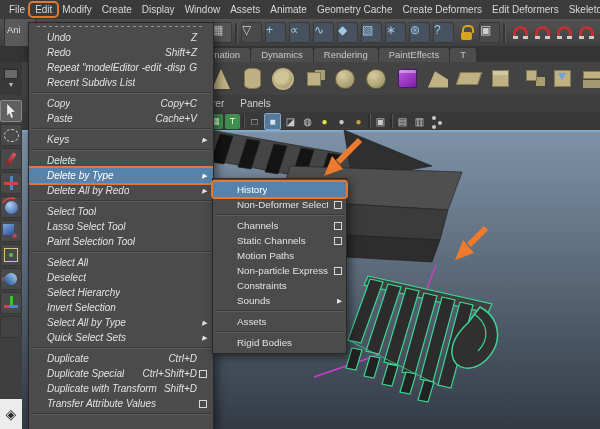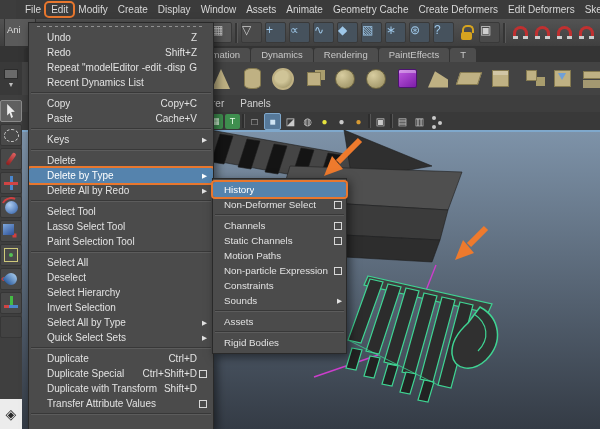--- a/index.html
+++ b/index.html
@@ -1,21 +1,21 @@
 <!DOCTYPE html>
 <html><head>
 <meta charset="utf-8">
 <style>
   html,body{margin:0;padding:0;}
   body{width:600px;height:429px;overflow:hidden;background:#3d3d3d;
        font-family:"Liberation Sans",sans-serif;position:relative;}
   #app{position:absolute;inset:0;overflow:hidden;}
 
   
-  #menubar{position:absolute;top:0;left:16px;right:0;height:19px;background:#3b3b3b;
+  #menubar{position:absolute;top:0;left:0;right:0;height:19px;background:#3b3b3b;
            border-bottom:1px solid #2c2c2c;display:flex;align-items:center;
            padding:0 4px;overflow:hidden;white-space:nowrap;}
   .mb-item{color:#d8d8d8;font-size:10px;padding:1px 5px;flex:0 0 auto;}
   .mb-item.active{outline:2px solid #e8772e;border-radius:3px;}
 
   
   #statusline{position:absolute;top:19px;left:0;right:0;height:27px;
               background:linear-gradient(#535353,#3f3f3f);display:flex;
               align-items:center;gap:3px;padding:0 4px;overflow:hidden;}
   .menuset{width:26px;height:17px;background:#5a5a5a;border:1px solid #333;
@@ -138,35 +138,35 @@
       border-radius:50%;background:#c9c9c9;
       box-shadow:6px 5px 0 #c9c9c9,0 9px 0 #c9c9c9;}
 
   
   #viewport{position:absolute;top:130px;left:22px;right:0;bottom:0;}
   #viewport svg{display:block;width:100%;height:100%;}
 
   
   .popup{background:#4b4b4b;border:1px solid #292929;
          box-shadow:3px 3px 9px rgba(0,0,0,.5);z-index:20;position:absolute;}
-  #edit-menu{left:28px;top:22px;width:184px;bottom:0;overflow:hidden;border-bottom:none;}
+  #edit-menu{left:28px;top:22px;width:184px;bottom:0;overflow:hidden;border-bottom:none;font-style:italic;}
   .tearoff{height:1px;margin:3px 8px 3px;
      background:repeating-linear-gradient(90deg,#909090 0 3px,transparent 3px 6px);}
   .menu-item{height:15px;display:flex;align-items:center;padding:0 6px 0 18px;
              font-size:10px;color:#e2e2e2;box-sizing:border-box;}
   .mi-label{white-space:nowrap;overflow:hidden;flex:0 1 auto;}
   .mi-spacer{flex:1 0 4px;}
   .mi-shortcut{white-space:nowrap;flex:0 0 auto;}
   .mi-end{width:10px;flex:0 0 auto;text-align:right;font-size:6.5px;line-height:10px;}
   .has-box .mi-end::after{content:"";display:inline-block;width:6px;height:6px;
       border:1px solid #d8d8d8;vertical-align:middle;}
   .menu-item.hl{background:#5583ad;color:#fff;outline:2px solid #e8772e;border-radius:2px;}
   .menu-sep{height:1px;background:#383838;border-bottom:1px solid #5c5c5c;margin:2px 2px;}
   #dbt-submenu{left:212px;top:178px;width:133px;padding:3px 0;}
-  #dbt-submenu .menu-item{padding:0 4px 0 11px;font-size:9.8px;}
+  #dbt-submenu .menu-item{padding:0 4px 0 24px;font-size:9.8px;}
 </style>
 </head>
 <body>
 
 <div id="app">
 
   <div id="menubar">
 
   <div class="mb-item">
       <span class="mb-label">File</span>
@@ -458,21 +458,21 @@
         <span class="mi-shortcut">Shift+Z</span>
         <span class="mi-end"></span>
       </div>
         <div class="menu-item">
         <span class="mi-label">Repeat "modelEditor -edit -displa..."</span>
         <span class="mi-spacer"></span>
         <span class="mi-shortcut">G</span>
         <span class="mi-end"></span>
       </div>
         <div class="menu-item">
-        <span class="mi-label">Recent Dynamics List</span>
+        <span class="mi-label">Recent Subdivs List</span>
         <span class="mi-spacer"></span>
         <span class="mi-shortcut"></span>
         <span class="mi-end"></span>
       </div>
         <div class="menu-sep"></div>
         <div class="menu-item">
         <span class="mi-label">Copy</span>
         <span class="mi-spacer"></span>
         <span class="mi-shortcut">Copy+C</span>
         <span class="mi-end"></span>

